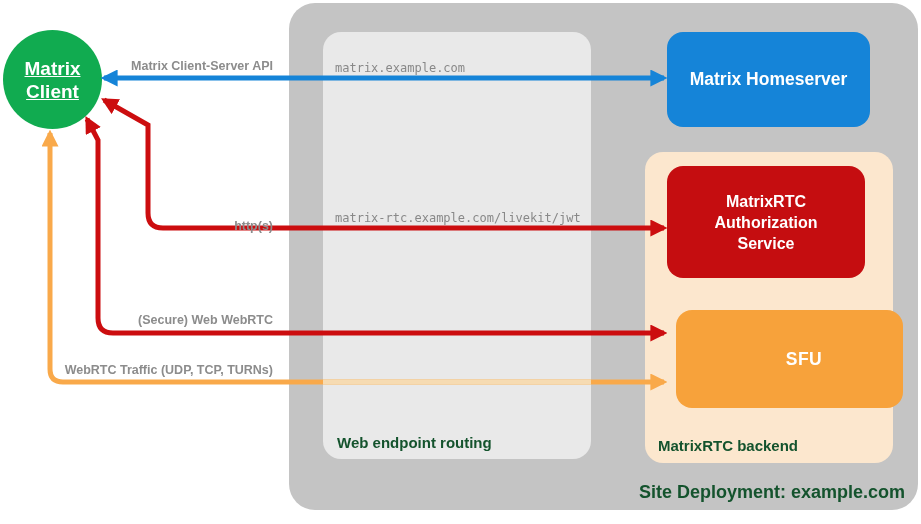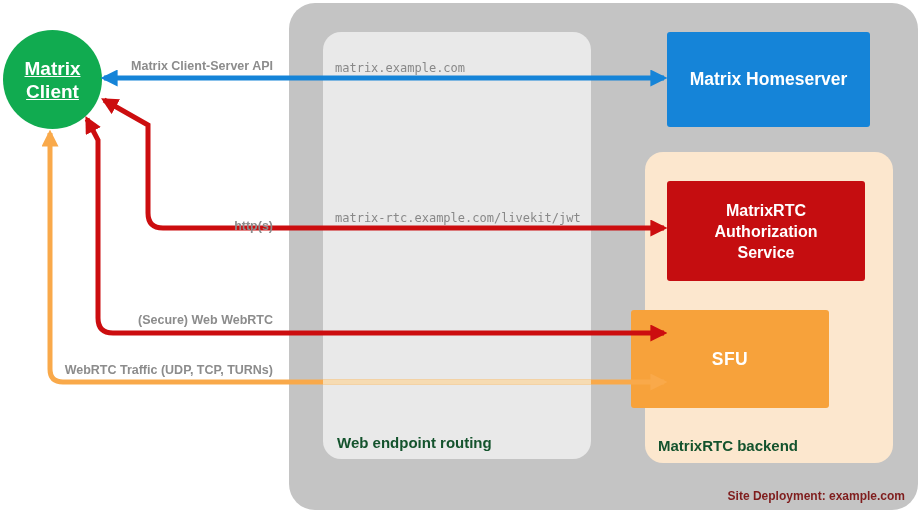--- a/index.html
+++ b/index.html
@@ -9,36 +9,36 @@
   
   .site-container{position:absolute;left:289px;top:3px;width:629px;height:507px;
     background:#C4C4C4;border-radius:26px;}
   .routing-box{position:absolute;left:323px;top:32px;width:268px;height:427px;
     background:#E9E9E9;border-radius:18px;}
   .backend-box{position:absolute;left:645px;top:152px;width:248px;height:311px;
     background:#FCE7CE;border-radius:18px;}
 
   
   .node{position:absolute;display:flex;align-items:center;justify-content:center;
-    text-align:center;color:#ffffff;font-weight:bold;border-radius:3px;}
+    text-align:center;color:#ffffff;font-weight:bold;border-radius:16px;}
   .node-homeserver{left:667px;top:32px;width:203px;height:95px;background:#1584D8;
     font-size:17.5px;}
-  .node-auth{left:667px;top:181px;width:198px;height:100px;background:#C50D10;
+  .node-auth{left:667px;top:166px;width:198px;height:112px;background:#C50D10;
     font-size:16px;line-height:21px;padding:0 32px;box-sizing:border-box;}
-  .node-sfu{left:631px;top:310px;width:198px;height:98px;background:#F7A23B;
-    font-size:17.5px;letter-spacing:.5px;}
+  .node-sfu{left:676px;top:310px;width:198px;height:98px;background:#F7A23B;
+    font-size:17.5px;letter-spacing:.5px;padding-left:29px;}
   .node-client{left:3px;top:30px;width:99px;height:99px;background:#11AB50;
     border-radius:50%;font-size:19px;line-height:23px;white-space:pre-line;text-decoration:underline;}
 
   
   .caption{position:absolute;font-weight:bold;color:#14532d;font-size:15px;white-space:nowrap;}
   .caption-routing{left:14px;bottom:8px;}
   .caption-backend{left:13px;bottom:9px;}
-  .caption-site{position:absolute;right:13px;bottom:7px;font-weight:bold;color:#7f1d1d;
-    font-size:12px;white-space:nowrap;}
+  .caption-site{position:absolute;right:13px;bottom:7px;font-weight:bold;color:#14532d;
+    font-size:18px;white-space:nowrap;}
 
   
   .endpoint{position:absolute;left:12px;font-family:"DejaVu Sans Mono",monospace;
     font-size:12px;color:#888888;line-height:14px;white-space:nowrap;}
   .endpoint-0{top:29px;}
   .endpoint-1{top:179px;}
   .endpoint-2{top:284px;}
 
   
   .arrow-label{position:absolute;right:648px;font-size:12.5px;font-weight:bold;

